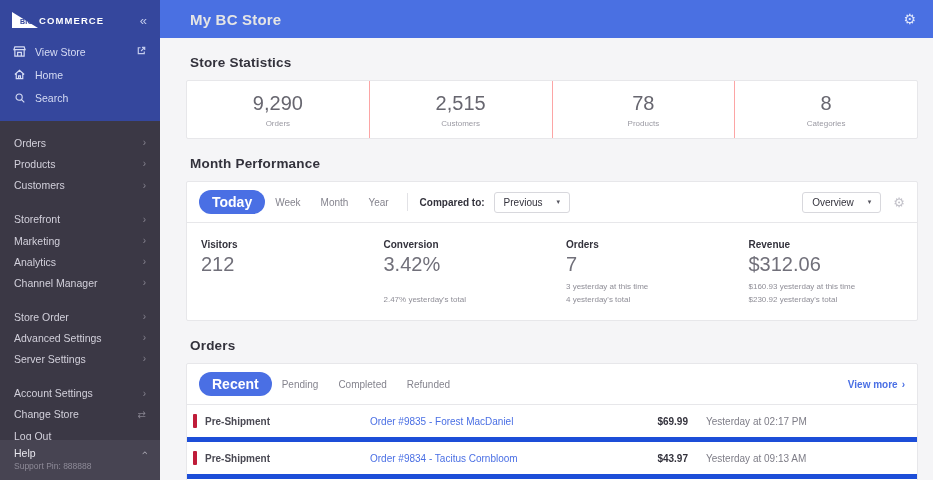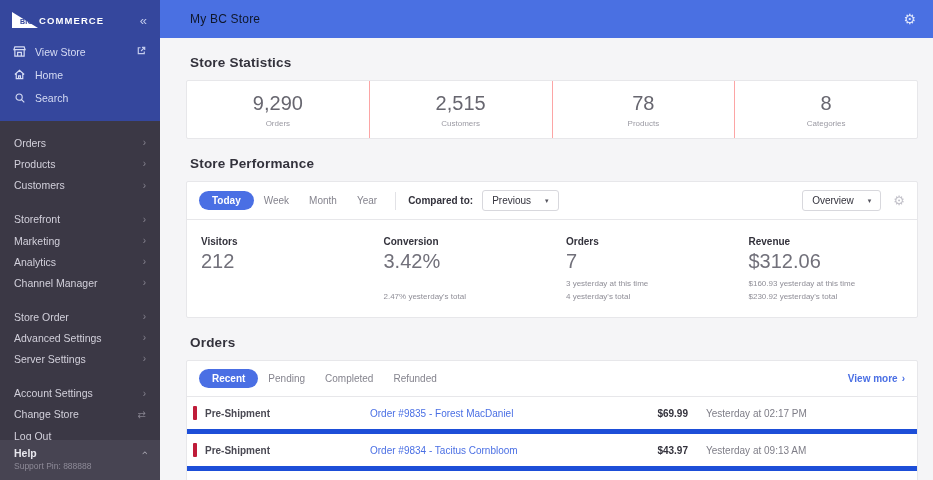--- a/index.html
+++ b/index.html
@@ -21,45 +21,45 @@
   .snav-item svg { stroke:#d6dcf4; fill:none; stroke-width:1.3; }
   .snav-trail { margin-left:auto; }
   .snav-trail svg { stroke:#c3cbec; }
 
   .sidebar-nav { flex:1; padding-top:12px; overflow:hidden; }
   .nav-group { margin-bottom:13px; }
   .nav-item { display:flex; align-items:center; justify-content:space-between; padding:4px 14px; font-size:10.5px; color:#d2d0db; cursor:pointer; line-height:1.25; }
   .nav-chev { color:#85828e; font-size:10px; }
 
   .sidebar-help { background:#474452; padding:7px 14px 9px; display:flex; align-items:flex-start; justify-content:space-between; }
-  .help-title { color:#e8e7ee; font-size:10.5px; font-weight:bold; }
+  .help-title { color:#e8e7ee; font-size:10.5px; font-weight:normal; }
   .help-sub { color:#8d8a97; font-size:8.5px; margin-top:2px; }
   .rot-up { display:inline-block; transform:rotate(-90deg); color:#a9a7b2; font-size:11px; }
 
   
   .main { flex:1; min-width:0; display:flex; flex-direction:column; background:#f5f5f7; }
   .topbar { height:38px; flex:none; background:#4a70e2; display:flex; align-items:center; justify-content:space-between; padding:0 17px 0 30px; }
-  .topbar-title { color:#0f172a; font-size:12px; font-weight:400; letter-spacing:.2px; }
+  .topbar-title { color:#e5e5e5; font-size:15px; font-weight:700; letter-spacing:.2px; }
   .gear { color:#dfe6fb; font-size:14px; cursor:pointer; line-height:1; }
 
   .content { padding:0 15px 0 26px; overflow:hidden; }
   .sec-head { font-size:13.5px; font-weight:bold; color:#33323c; margin:17px 0 10px 4px; letter-spacing:.2px; }
 
   .card { background:#ffffff; border:1px solid #e7e7ea; border-radius:2px; }
 
   
   .stats-row { display:flex; }
   .stat-cell { flex:1; text-align:center; padding:11px 0 10px; border-right:1px solid #fca5a5; }
   .stat-cell:last-child { border-right:none; }
   .stat-value { font-size:20px; color:#67666f; font-weight:400; }
   .stat-label { font-size:8px; color:#9b9aa3; margin-top:4px; }
 
   
   .toolbar { display:flex; align-items:center; padding:8px 12px; border-bottom:1px solid #e7e7ea; }
-  .pill { background:#4a6fe4; color:#ffffff; font-size:10px; font-weight:bold; border-radius:12px; padding:4px 13px; cursor:pointer; }
+  .pill { background:#4a6fe4; color:#ffffff; font-size:14px; font-weight:bold; border-radius:12px; padding:4px 13px; cursor:pointer; }
   .tab { color:#85848e; font-size:10px; padding:4px 10px; cursor:pointer; }
   .vdiv { width:1px; height:18px; background:#e2e2e6; margin:0 8px; }
   .cmp-label { font-size:10px; font-weight:bold; color:#33323c; margin:0 9px 0 4px; }
   .select { display:flex; align-items:center; gap:14px; border:1px solid #d8d8dd; border-radius:3px; background:#fff; padding:4px 9px; font-size:10px; color:#33323c; cursor:pointer; }
   .select .caret { font-size:7px; color:#55545e; }
   .toolbar-right { margin-left:auto; display:flex; align-items:center; gap:12px; }
   .gear-lite { color:#c3c2ca; font-size:13px; cursor:pointer; line-height:1; }
 
   .metrics { display:flex; padding:10px 0 12px; }
   .metric { flex:1; padding:2px 14px; }
@@ -221,21 +221,21 @@
         <div class="stat-cell">
           <div class="stat-value">78</div>
           <div class="stat-label">Products</div>
         </div>
         <div class="stat-cell">
           <div class="stat-value">8</div>
           <div class="stat-label">Categories</div>
         </div>
       </div>
 
-      <h2 class="sec-head">Store Performance</h2>
+      <h2 class="sec-head">Month Performance</h2>
       <div class="card">
         <div class="toolbar">
           <span class="pill">Today</span>
           <span class="tab">Week</span>
           <span class="tab">Month</span>
           <span class="tab">Year</span>
           <span class="vdiv"></span>
           <span class="cmp-label">Compared to:</span>
           <span class="select">
             <span>Previous</span>

